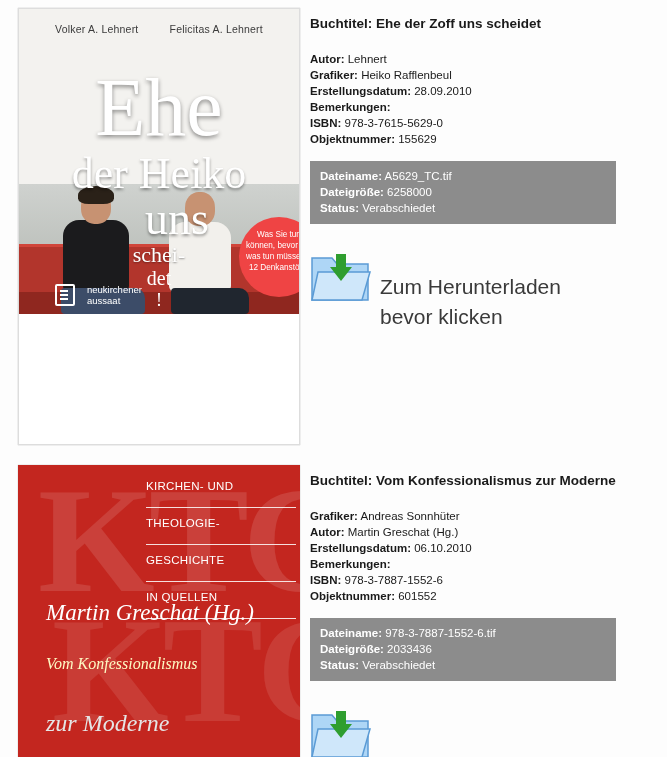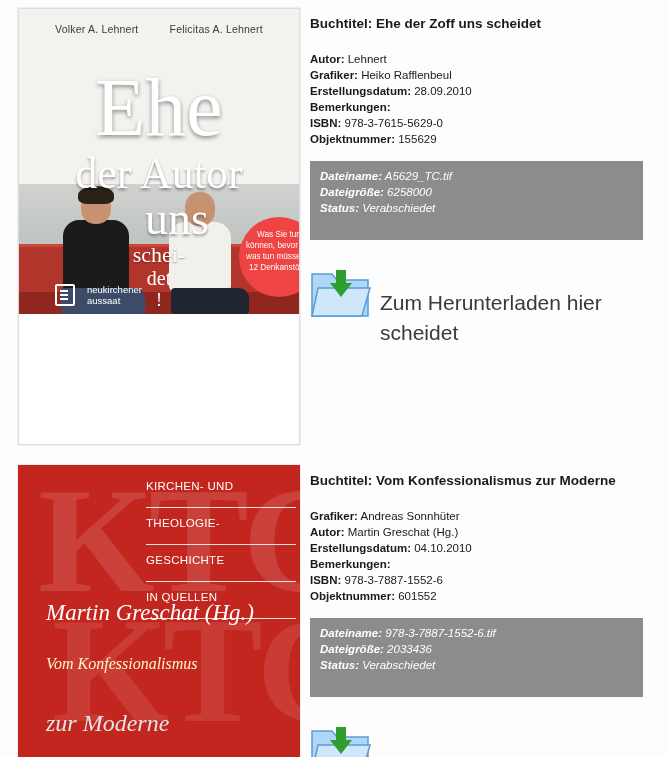--- a/index.html
+++ b/index.html
@@ -345,24 +345,23 @@
   .field {
     font-size: 11.5px;
     line-height: 16px;
     color: #1a1a1a;
   }
   .field .lbl { font-weight: bold; }
   .field .val { font-weight: normal; }
   .file-box {
     background: #8c8c8c;
     color: #ffffff;
-    padding: 7px 10px 24px 10px;
+    padding: 7px 10px 8px 10px;
     box-sizing: border-box;
-    width: 333px;
-    font-style: italic;
+    width: 306px;
   }
   .file-box .field { color: #ffffff; font-size: 11.5px; line-height: 16px; }
   .download {
     margin-top: 26px;
     display: flex;
     align-items: flex-start;
     gap: 8px;
   }
   .folder-icon {
     flex: 0 0 auto;
@@ -417,21 +416,21 @@
             </div>
             <div class="publisher">
               <div class="pub-mark"></div>
               <div>
                 <div>neukirchener</div>
                 <div>aussaat</div>
               </div>
             </div>
           </div>
           <div class="ehe-title1">Ehe</div>
-          <div class="ehe-title2">der Autor</div>
+          <div class="ehe-title2">der Heiko</div>
           <div class="ehe-title3">uns</div>
           <div class="ehe-title4">schei-</div>
           <div class="ehe-title5">det</div>
           <div class="ehe-title6">!</div>
           <div class="ehe-badge">Was Sie tun können, bevor Sie was tun müssen – 12 Denkanstöße</div>
         </div>
       </div>
     </div>
 
     <div class="meta-col">
@@ -484,21 +483,21 @@
 
       <div class="download">
         <div class="folder-icon">
           <svg width="62" height="56" viewBox="0 0 62 56" xmlns="http://www.w3.org/2000/svg">
             <path d="M2,8 L22,8 L27,14 L58,14 L58,50 L2,50 Z" fill="#aed6f6" stroke="#5b9bd5" stroke-width="1.5"></path>
             <path d="M8,22 L60,22 L52,50 L2,50 Z" fill="#cfe7fa" stroke="#5b9bd5" stroke-width="1.5"></path>
             <rect x="26" y="4" width="10" height="14" fill="#2f9e2f"></rect>
             <polygon points="20,17 42,17 31,31" fill="#2f9e2f"></polygon>
           </svg>
         </div>
-        <div class="download-text">Zum Herunterladen hier scheidet</div>
+        <div class="download-text">Zum Herunterladen bevor klicken</div>
       </div>
     </div>
   </div>
 
   <div class="entry entry2">
 
     <div class="cover-col">
       <div class="cover cover-kirchen">
         <div class="ghost-km">KTG</div>
         <div class="ghost-km2">KTG</div>
@@ -528,21 +527,21 @@
         <div class="field">
           <span class="lbl">Grafiker:</span>
           <span class="val">Andreas Sonnhüter</span>
         </div>
         <div class="field">
           <span class="lbl">Autor:</span>
           <span class="val">Martin Greschat (Hg.)</span>
         </div>
         <div class="field">
           <span class="lbl">Erstellungsdatum:</span>
-          <span class="val">04.10.2010</span>
+          <span class="val">06.10.2010</span>
         </div>
         <div class="field">
           <span class="lbl">Bemerkungen:</span>
           <span class="val"></span>
         </div>
         <div class="field">
           <span class="lbl">ISBN:</span>
           <span class="val">978-3-7887-1552-6</span>
         </div>
         <div class="field">

